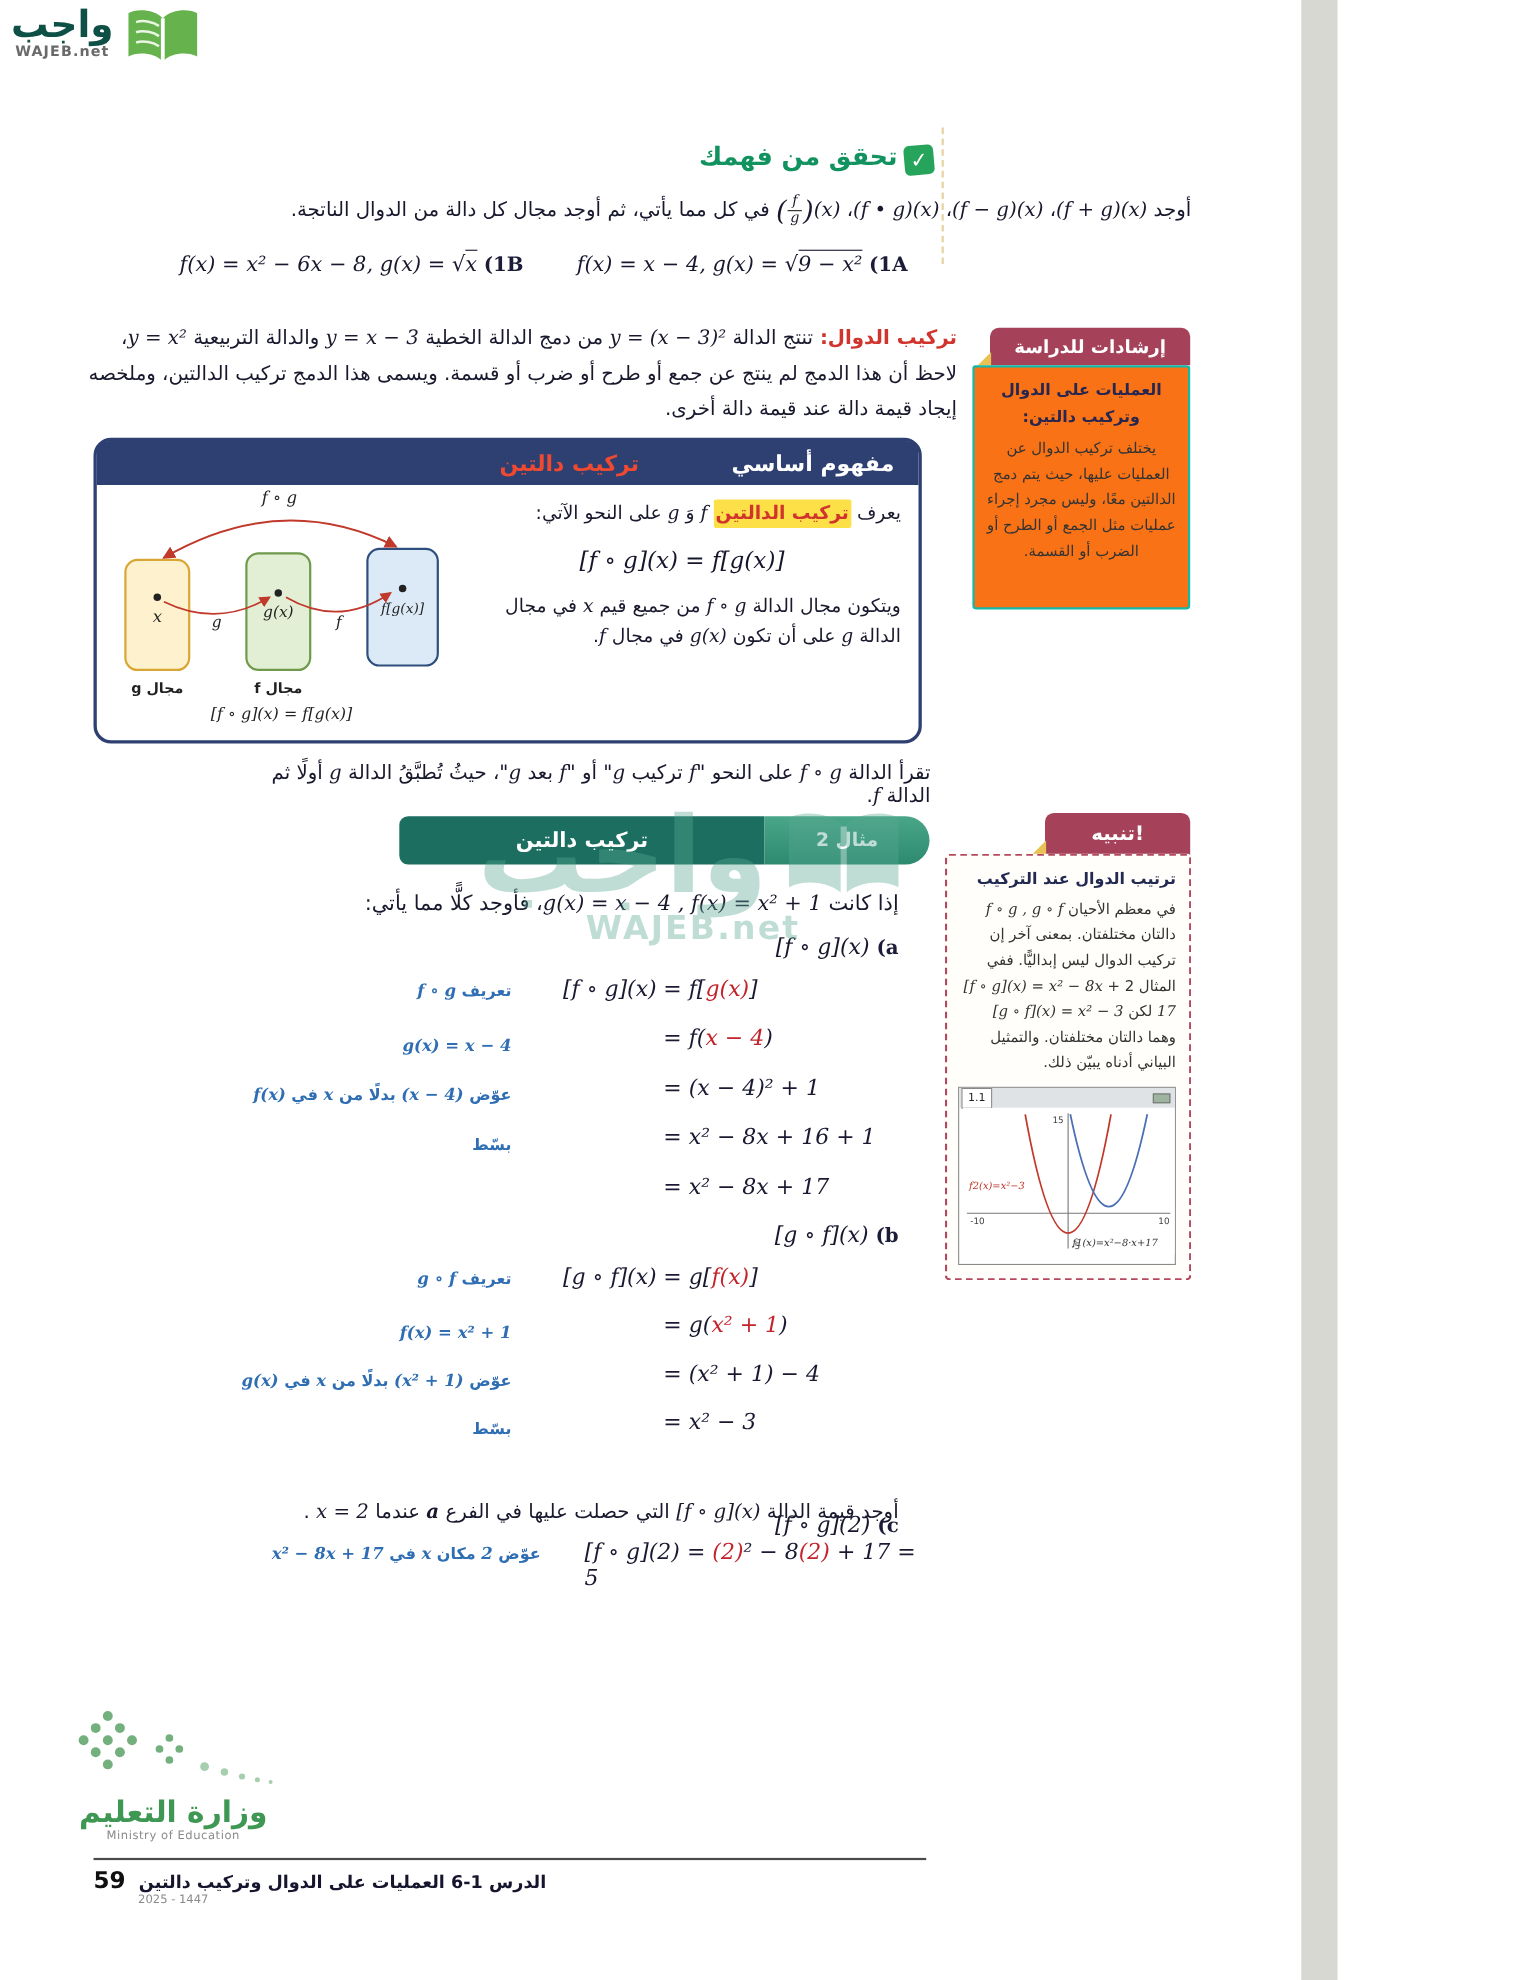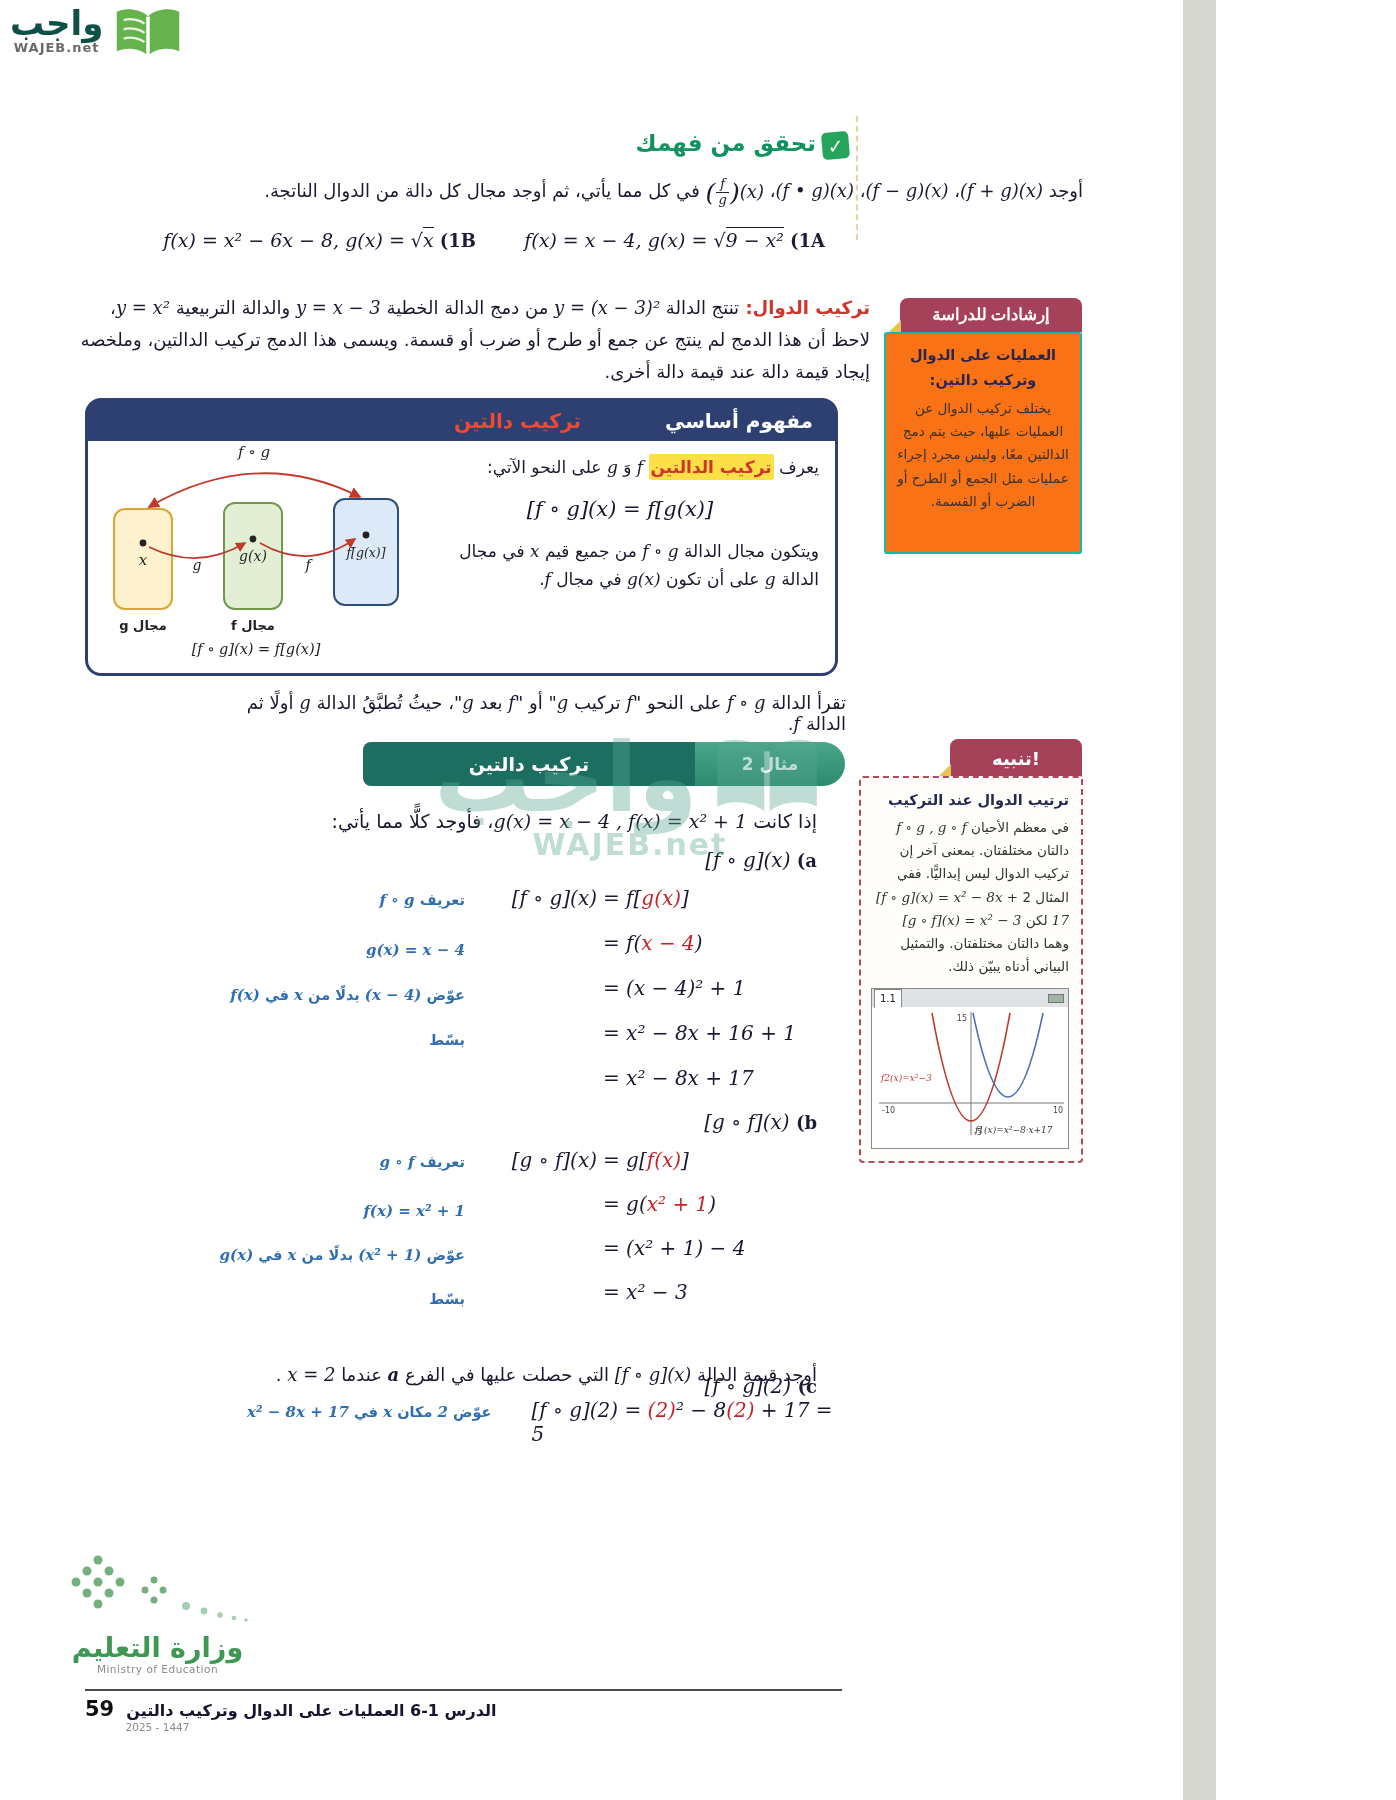--- a/index.html
+++ b/index.html
@@ -46,21 +46,21 @@
   .problem{position:absolute;direction:rtl;text-align:right;font-size:19px;color:#17172e;}
   .p1a{left:520px;top:229px;width:305px;}
   .p1b{left:148px;top:229px;width:328px;}
   .p-label{direction:ltr;unicode-bidi:isolate;font-family:"DejaVu Serif",serif;font-weight:bold;font-size:18px;color:#1c1c38;}
   
   .intro-para{position:absolute;left:78px;top:292px;width:792px;direction:rtl;text-align:right;
               font-size:18px;line-height:1.78;color:#19192e;}
   
   .study-band{position:absolute;left:900px;top:298px;width:182px;height:34px;background:#a5425a;color:#fff;
               border-radius:8px 8px 0 0;display:flex;align-items:center;justify-content:center;
-              font-size:16.5px;font-weight:bold;font-family:Liberation Serif, serif;}
+              font-size:16.5px;font-weight:bold;}
   .study-band::before{content:"";position:absolute;left:-11px;bottom:0;border-style:solid;
               border-width:0 0 12px 12px;border-color:transparent transparent #e8c253 transparent;}
   .study-box{position:absolute;left:884px;top:332px;width:198px;min-height:222px;background:#f97316;
              border:2px solid #14b8a6;border-radius:3px;padding:9px 11px;direction:rtl;text-align:center;
              font-size:13.5px;line-height:1.72;color:#333;box-sizing:border-box;}
   .study-title{font-size:14.5px;font-weight:bold;color:#262650;margin-bottom:4px;}
   
   .concept{position:absolute;left:85px;top:398px;width:753px;height:278px;border:3px solid #2e3f72;
            border-radius:16px;background:#fff;box-sizing:border-box;}
   .concept-head{height:40px;background:#2e3f72;border-radius:11px 11px 0 0;display:flex;direction:rtl;

